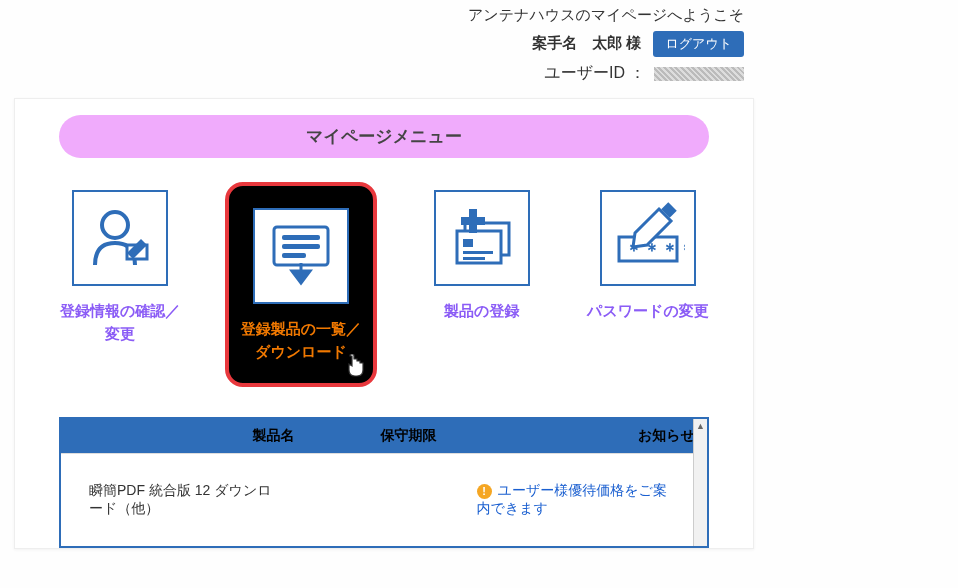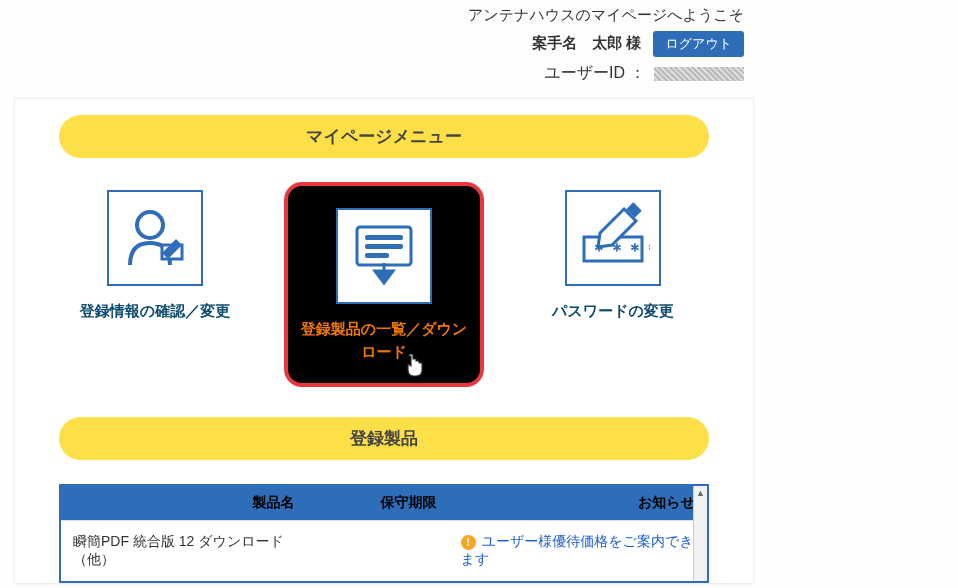--- a/index.html
+++ b/index.html
@@ -5,36 +5,36 @@
 * { box-sizing: border-box; margin: 0; padding: 0; }
 body { font-family: "Meiryo", "Hiragino Sans", sans-serif; background: #fefefe; font-size: 14px; color: #333; }
 .page { width: 768px; height: 588px; position: relative; overflow: hidden; }
 .header { text-align: right; padding: 6px 24px 4px; }
 .header-line { margin-bottom: 6px; font-size: 15px; }
 .header-line .bold { font-weight: bold; }
 .logout-btn { display: inline-block; background: #2e6db8; color: #fff; padding: 4px 12px; border-radius: 3px; font-size: 13px; margin-left: 8px; cursor: pointer; text-align: center; }
 .userid-line { font-size: 16px; }
 .userid-mask { display: inline-block; width: 90px; height: 14px; background: repeating-linear-gradient(45deg,#bbb,#bbb 2px,#ddd 2px,#ddd 4px); vertical-align: middle; margin-left: 4px; }
 .card { background: #fff; margin: 10px 14px 0; border: 1px solid #eee; box-shadow: 0 1px 3px rgba(0,0,0,0.05); padding: 0 44px 0; }
-.section-title { background: #fde047; border-radius: 22px; text-align: center; padding: 10px 0; font-size: 17px; font-weight: bold; color: #444; margin: 16px 0 24px; }
+.section-title { background: #f0abfc; border-radius: 22px; text-align: center; padding: 10px 0; font-size: 17px; font-weight: bold; color: #444; margin: 16px 0 24px; }
 .menu-grid { display: flex; justify-content: center; gap: 44px; margin-bottom: 30px; align-items: flex-start; }
 .menu-item { width: 170px; text-align: center; cursor: pointer; }
 .menu-item .icon-box { width: 96px; height: 96px; margin: 8px auto 14px; border: 2px solid #2e6db8; background: #fff; display: flex; align-items: center; justify-content: center; }
-.menu-item .label { font-size: 15px; font-weight: bold; color: #0c4a6e; line-height: 1.5; }
+.menu-item .label { font-size: 15px; font-weight: bold; color: #8b5cf6; line-height: 1.5; }
 .menu-item.highlighted { background: #000000; border: 4px solid #e8383d; border-radius: 18px; padding: 14px 10px 20px; width: 200px; position: relative; }
 .menu-item.highlighted .label { color: #f07800; }
 .cursor { position: absolute; left: 116px; top: 168px; }
 .detail-link { text-align: right; margin: 14px 0 6px; }
 .detail-link a { color: #1a4fd4; text-decoration: underline; font-size: 14px; }
 .table-wrap { border: 2px solid #2e6db8; position: relative; }
 .table-wrap table { width: 100%; border-collapse: collapse; }
 .table-wrap th { background: #2e6db8; color: #000000; font-weight: bold; padding: 8px 12px; font-size: 14px; text-align: right; }
 .table-wrap th:first-child { width: 38%; }
 .table-wrap th:nth-child(2) { width: 22%; }
-.table-wrap td { padding: 12px; font-size: 14px; border-top: 1px solid #ddd; }
+.table-wrap td { padding: 28px; font-size: 14px; border-top: 1px solid #ddd; }
 .notice-cell { color: #1a5fd0; }
 .info-icon { display: inline-block; width: 15px; height: 15px; background: #f5a623; border-radius: 50%; color: #fff; text-align: center; line-height: 15px; font-size: 11px; font-weight: bold; margin-right: 6px; vertical-align: middle; }
 .scroll-hint { position: absolute; right: 0; top: 0; bottom: 0; width: 14px; background: #f1f1f1; border-left: 1px solid #ccc; }
 .scroll-hint::before { content: "▲"; position: absolute; top: 2px; left: 2px; font-size: 9px; color: #666; }
 </style>
 </head>
 <body>
 
 <div class="page">
   <div class="header">
@@ -75,36 +75,48 @@
               <rect x="18" y="34" width="24" height="5" rx="2" fill="#2e6db8"></rect>
               <path d="M37 44 v14 M28 52 l9 12 9-12 z" fill="#2e6db8" stroke="#2e6db8" stroke-width="3"></path>
             </svg>
         </div>
         <div class="label">登録製品の一覧／ダウンロード</div>
         <svg class="cursor" width="22" height="26" viewBox="0 0 22 26">
             <path d="M7 2 v10 l-3-2 v6 q0 6 6 6 h2 q6 0 6-6 v-7 l-3 0 v-2 l-3 0 v-2 l-3 0 V2 q0-2-2-2 t-2 2z" fill="#fff" stroke="#333" stroke-width="1.2"></path>
           </svg>
       </div>
 
+      <div class="menu-item">
+        <div class="icon-box">
+          <svg width="74" height="74" viewBox="0 0 74 74">
+              <rect x="20" y="22" width="44" height="32" fill="#fff" stroke="#2e6db8" stroke-width="3"></rect>
+              <rect x="12" y="30" width="44" height="32" fill="#fff" stroke="#2e6db8" stroke-width="3"></rect>
+              <rect x="18" y="38" width="10" height="8" fill="#2e6db8"></rect>
+              <rect x="18" y="50" width="30" height="3" fill="#2e6db8"></rect>
+              <rect x="18" y="56" width="22" height="3" fill="#2e6db8"></rect>
+              <path d="M24 8 h8 v8 h8 v8 h-8 v8 h-8 v-8 h-8 v-8 h8 z" fill="#2e6db8"></path>
+            </svg>
+        </div>
+        <div class="label">製品の登録</div>
+      </div>
 
       <div class="menu-item">
         <div class="icon-box">
           <svg width="74" height="74" viewBox="0 0 74 74">
               <rect x="8" y="36" width="58" height="24" fill="#fff" stroke="#2e6db8" stroke-width="3"></rect>
               <text x="14" y="55" font-size="18" fill="#2e6db8" font-weight="bold">＊＊＊＊</text>
               <path d="M48 8 l12 12 -24 24 -14 2 2-14 z" fill="#fff" stroke="#2e6db8" stroke-width="3"></path>
               <rect x="52" y="4" width="12" height="10" transform="rotate(45 58 9)" fill="#2e6db8"></rect>
             </svg>
         </div>
         <div class="label">パスワードの変更</div>
       </div>
 
     </div>
 
-    <div class="section-title">登録製品</div>
 
 
     <div class="table-wrap">
       <table>
         <thead>
           <tr>
             <th>製品名</th>
             <th>保守期限</th>
             <th>お知らせ</th>
           </tr>

